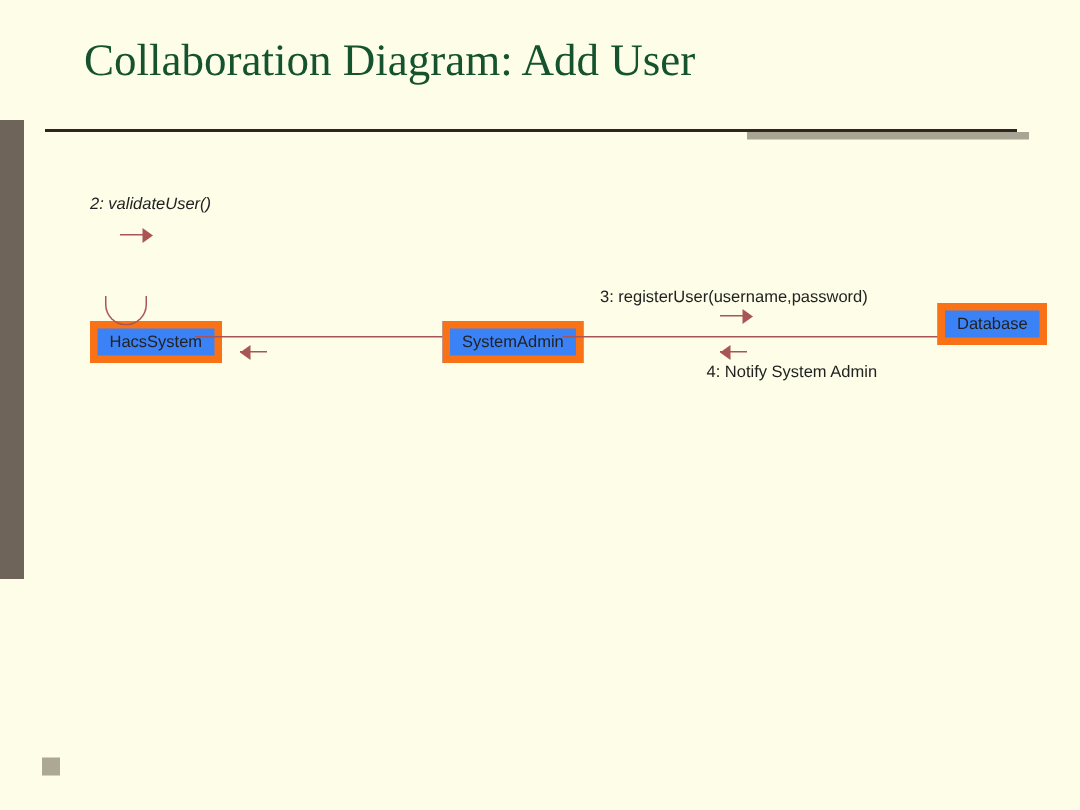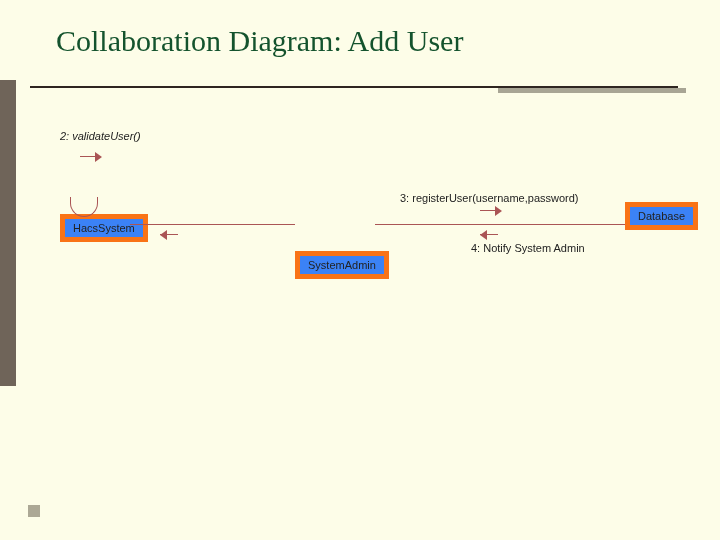--- a/index.html
+++ b/index.html
@@ -125,21 +125,21 @@
 <div class="rule-tail"></div>
 <div class="left-bar"></div>
 <div class="bottom-sq"></div>
 
 <div class="diagram">
 
   <div class="msg" style="top:0; left:0;font-style:italic;">2: validateUser()</div>
   <div class="arrow-r" style="top:22px; left:20px;"></div>
 
   <div class="obj" style="top:84px; left:0;">HacsSystem</div>
-  <div class="obj" style="top:84px; left:235px;margin-top:37px;">SystemAdmin</div>
+  <div class="obj" style="top:84px; left:235px;">SystemAdmin</div>
   <div class="obj" style="top:72px; left:565px;">Database</div>
 
   <div class="selfloop" style="top:67px; left:10px;"></div>
 
   <div class="line" style="top:94px; left:70px; width:165px;"></div>
 
   <div class="line" style="top:94px; left:315px; width:250px;"></div>
 
   <div class="msg" style="top:62px; left:340px;">3: registerUser(username,password)</div>
   <div class="arrow-r" style="top:76px; left:420px;"></div>

